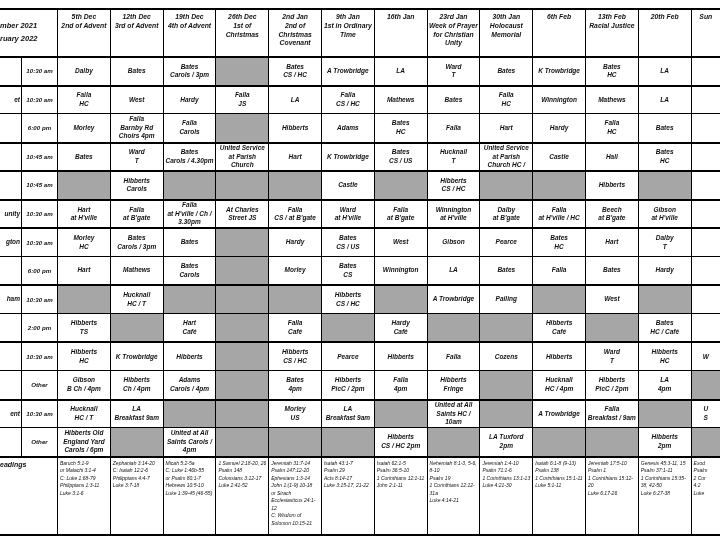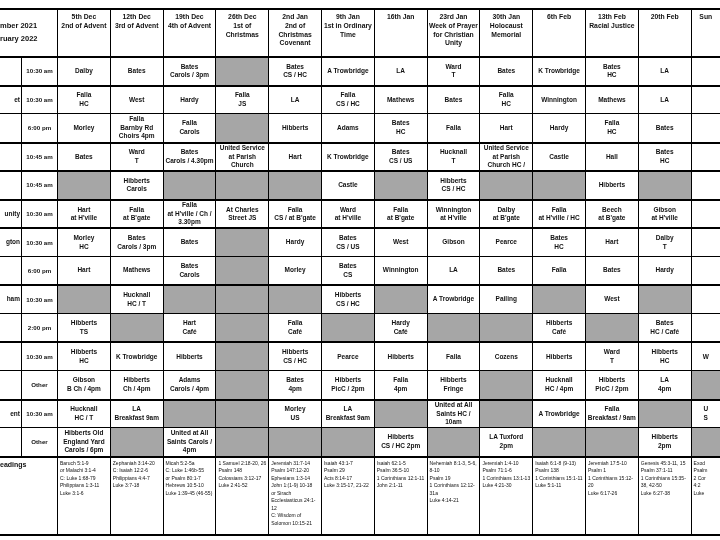--- a/index.html
+++ b/index.html
@@ -1,20 +1,20 @@
 <!DOCTYPE html>
 <html><head>
 <meta charset="utf-8">
 <style>
   html,body{margin:0;padding:0;background:#ffffff;width:720px;height:540px;overflow:hidden;
     font-family:"Liberation Sans",sans-serif;color:#111111;}
   #grid{position:absolute;top:8px;left:0;width:720px;box-sizing:border-box;display:grid;
     grid-template-columns:22px 36px repeat(12,52.8px) minmax(0,1fr);
     grid-template-rows:46px repeat(14,28.55px) 78px;
-    border-top:2.5px solid #000;border-bottom:2.5px solid #000;background:#fff;}
+    border-top:2.5px solid #000;border-bottom:2.5px solid #000;background:#fff;font-style:italic;}
   .cell{box-sizing:border-box;border-right:1px solid #000;border-top:1px solid #000;
     display:flex;flex-direction:column;align-items:center;justify-content:center;
     text-align:center;font-weight:bold;font-size:6.5px;line-height:1.3;
     overflow:hidden;white-space:pre-line;}
   .title,.colhead{border-top:none;}
   .thick{border-top:2.5px solid #000;}
   .gray{background:#a6a6a6;}
   .last{border-right:none;}
   .title{align-items:flex-start;justify-content:center;text-align:left;font-size:7.5px;line-height:1.7;}
   .colhead{justify-content:flex-start;padding-top:3px;font-size:6.8px;}

